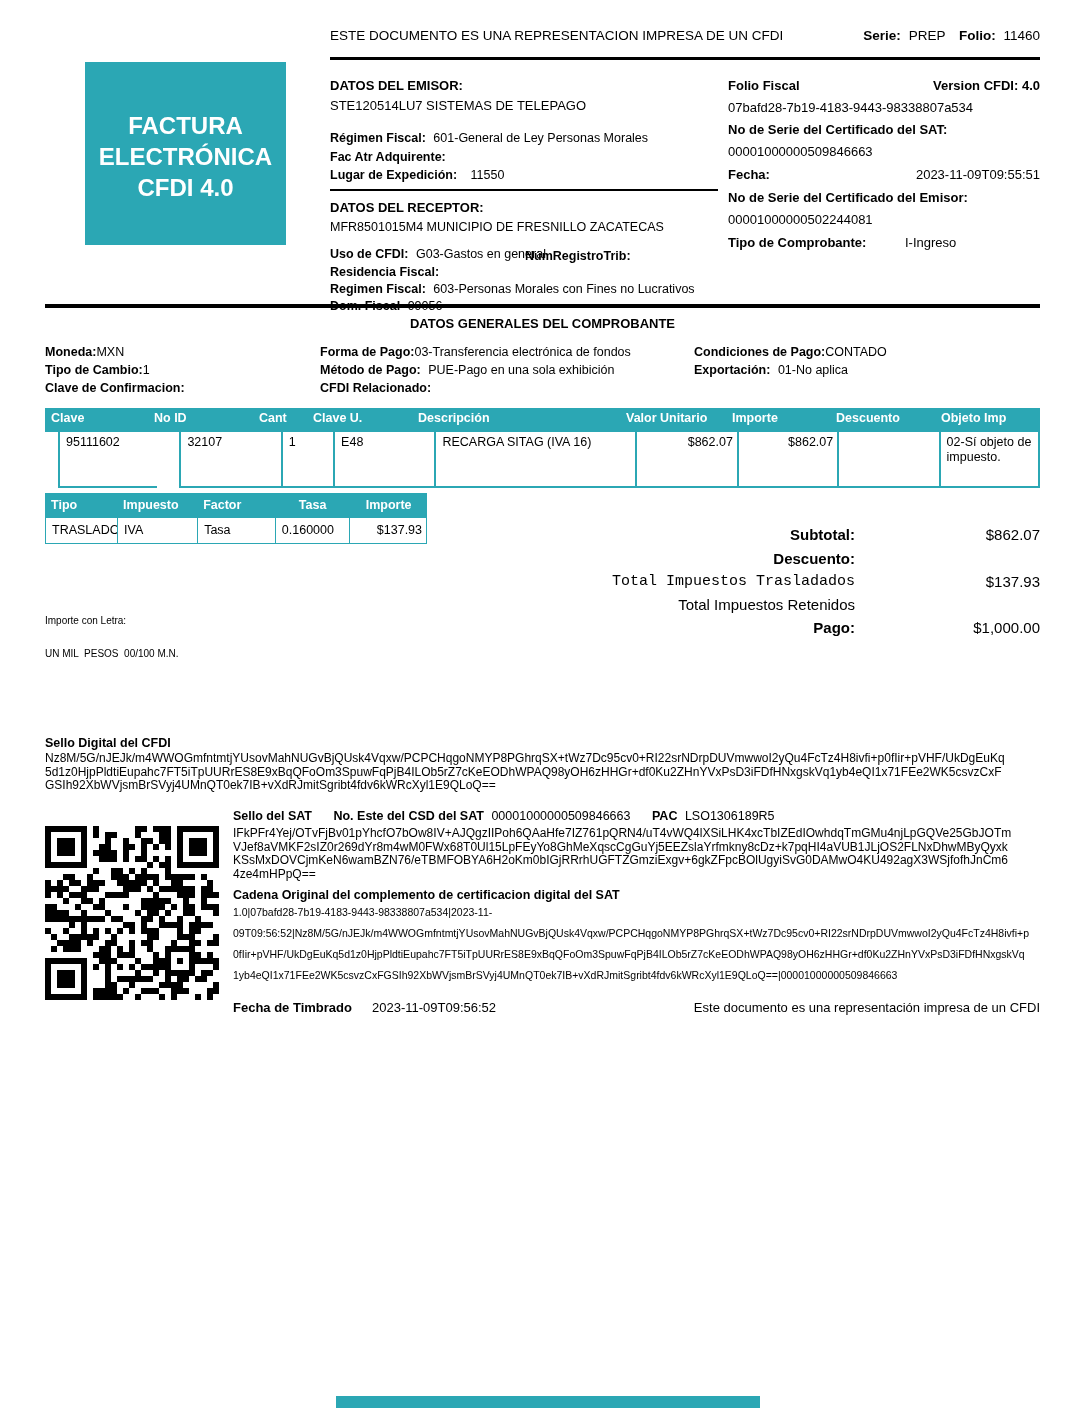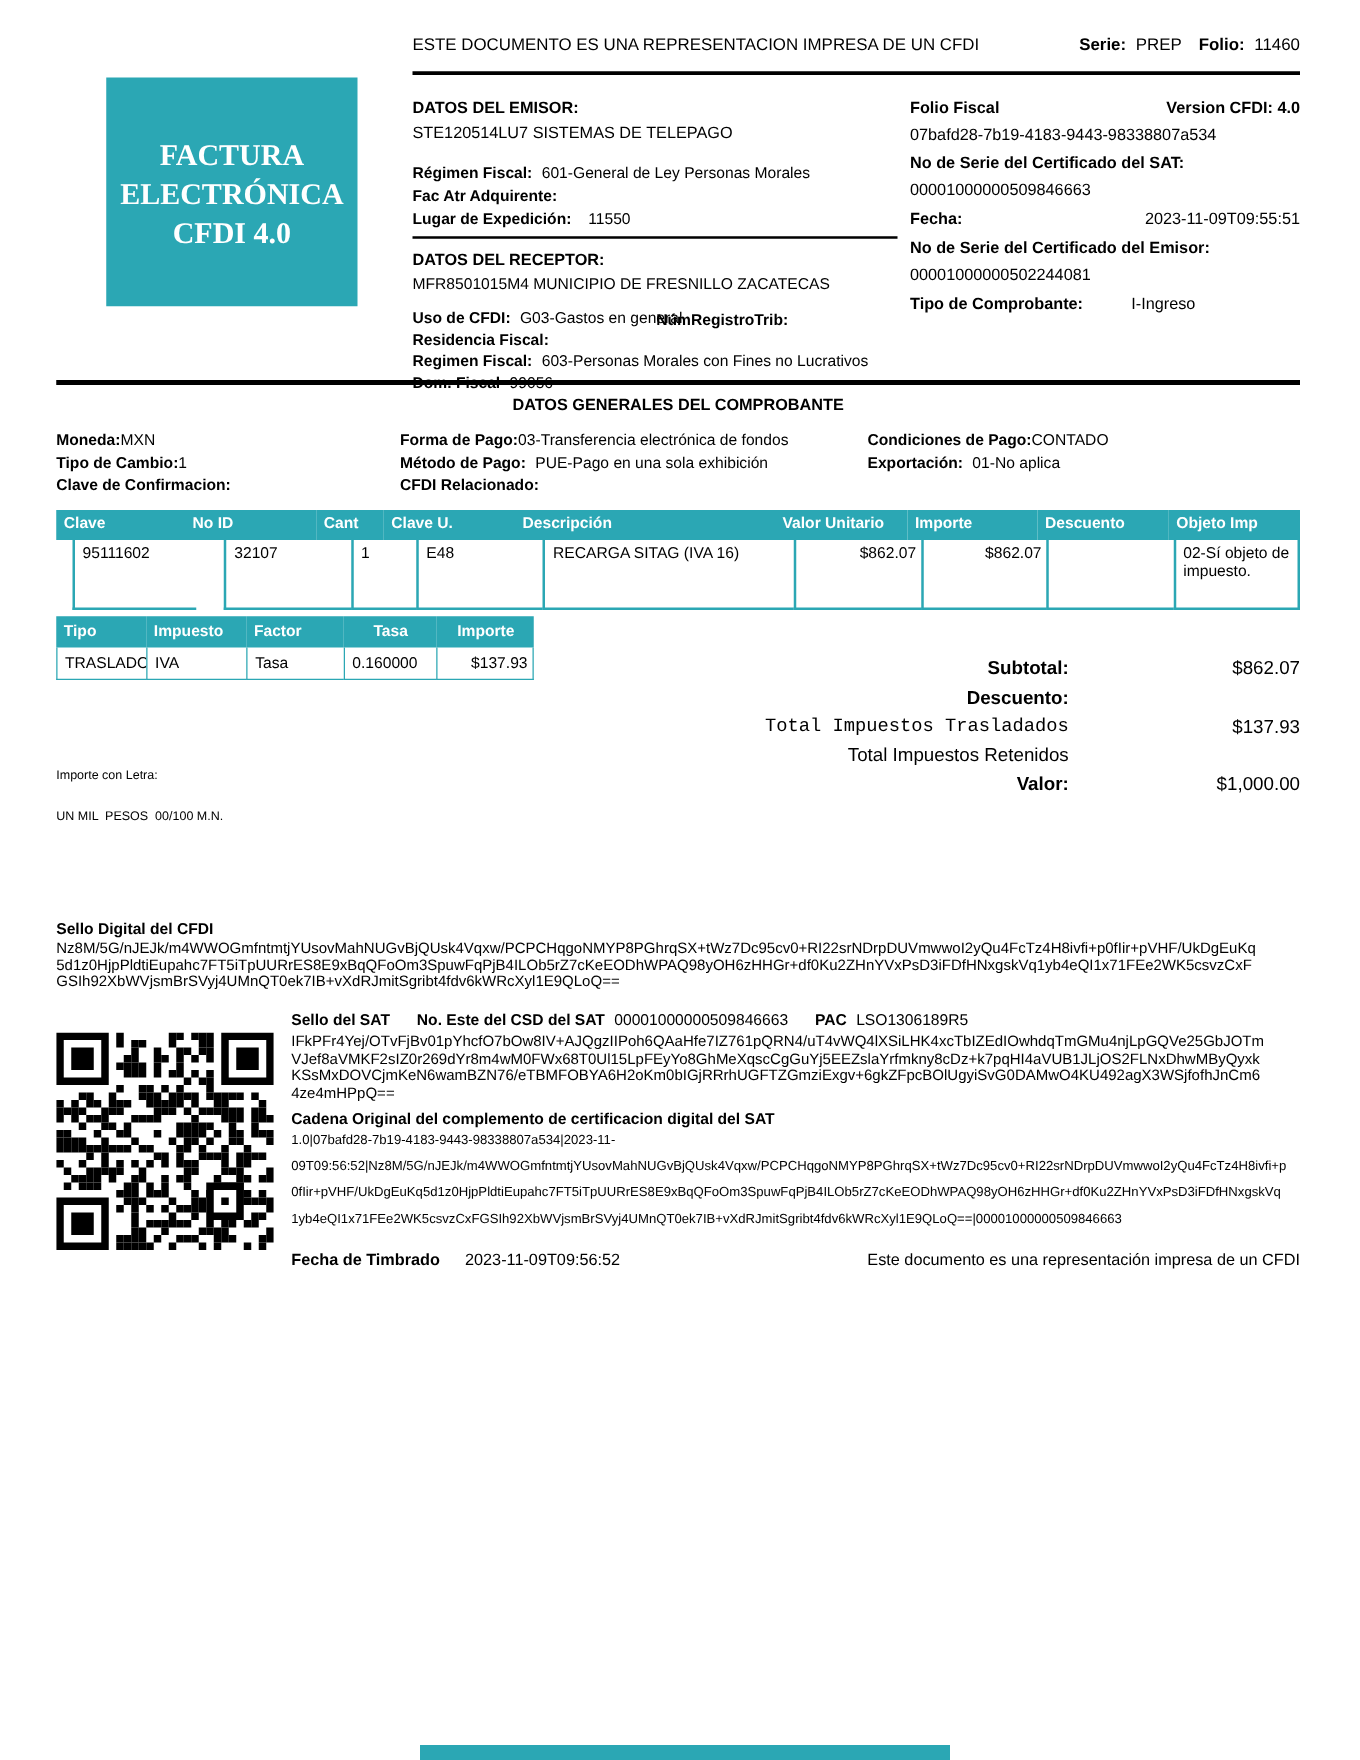--- a/index.html
+++ b/index.html
@@ -42,21 +42,21 @@
   <div class="abs fs135" style="left:330px;top:28px;">ESTE DOCUMENTO ES UNA REPRESENTACION IMPRESA DE UN CFDI</div>
   <div class="abs fs135" style="right:48px;top:28px;">
     <span class="b">Serie:</span>
     <span class="g4">PREP</span>
     <span class="b g8">Folio:</span>
     <span class="g4">11460</span>
   </div>
   <div class="abs hr" style="left:330px;top:57px;width:710px;height:3px;"></div>
 
   <div class="abs banner" style="left:85px;top:62px;width:201px;height:183px;padding-top:0;">
-    <div style="margin-top:48px;font-family:Liberation Serif, serif;">
+    <div style="margin-top:48px;">
       <div class="bl">FACTURA</div>
       <div class="bl">ELECTRÓNICA</div>
       <div class="bl">CFDI 4.0</div>
     </div>
   </div>
 
   <div class="abs b fs13" style="left:330px;top:78px;">DATOS DEL EMISOR:</div>
   <div class="abs fs13" style="left:330px;top:98px;">STE120514LU7 SISTEMAS DE TELEPAGO</div>
   <div class="abs fs125" style="left:330px;top:131px;">
     <span class="b">Régimen Fiscal:</span>
@@ -169,21 +169,21 @@
   </div>
 
   <div class="tot-label b" style="top:526px;">Subtotal:</div>
   <div class="tot-value" style="top:526px;">$862.07</div>
   <div class="tot-label b" style="top:550px;">Descuento:</div>
   <div class="tot-value" style="top:550px;"></div>
   <div class="tot-label" style="top:573px;font-family:Liberation Mono, monospace;">Total Impuestos Trasladados</div>
   <div class="tot-value" style="top:573px;">$137.93</div>
   <div class="tot-label" style="top:596px;">Total Impuestos Retenidos</div>
   <div class="tot-value" style="top:596px;"></div>
-  <div class="tot-label b" style="top:619px;">Valor:</div>
+  <div class="tot-label b" style="top:619px;">Pago:</div>
   <div class="tot-value" style="top:619px;">$1,000.00</div>
 
   <div class="abs fs15" style="left:45px;top:615px;">Importe con Letra:</div>
   <div class="abs fs15 pre" style="left:45px;top:648px;">UN MIL  PESOS  00/100 M.N.</div>
 
   <div class="abs b fs125" style="left:45px;top:736px;">Sello Digital del CFDI</div>
   <div class="abs seal" style="left:45px;top:752px;width:1008px;">
     <div>Nz8M/5G/nJEJk/m4WWOGmfntmtjYUsovMahNUGvBjQUsk4Vqxw/PCPCHqgoNMYP8PGhrqSX+tWz7Dc95cv0+RI22srNDrpDUVmwwoI2yQu4FcTz4H8ivfi+p0fIir+pVHF/UkDgEuKq</div>
     <div>5d1z0HjpPldtiEupahc7FT5iTpUURrES8E9xBqQFoOm3SpuwFqPjB4ILOb5rZ7cKeEODhWPAQ98yOH6zHHGr+df0Ku2ZHnYVxPsD3iFDfHNxgskVq1yb4eQI1x71FEe2WK5csvzCxF</div>
     <div>GSIh92XbWVjsmBrSVyj4UMnQT0ek7IB+vXdRJmitSgribt4fdv6kWRcXyl1E9QLoQ==</div>

